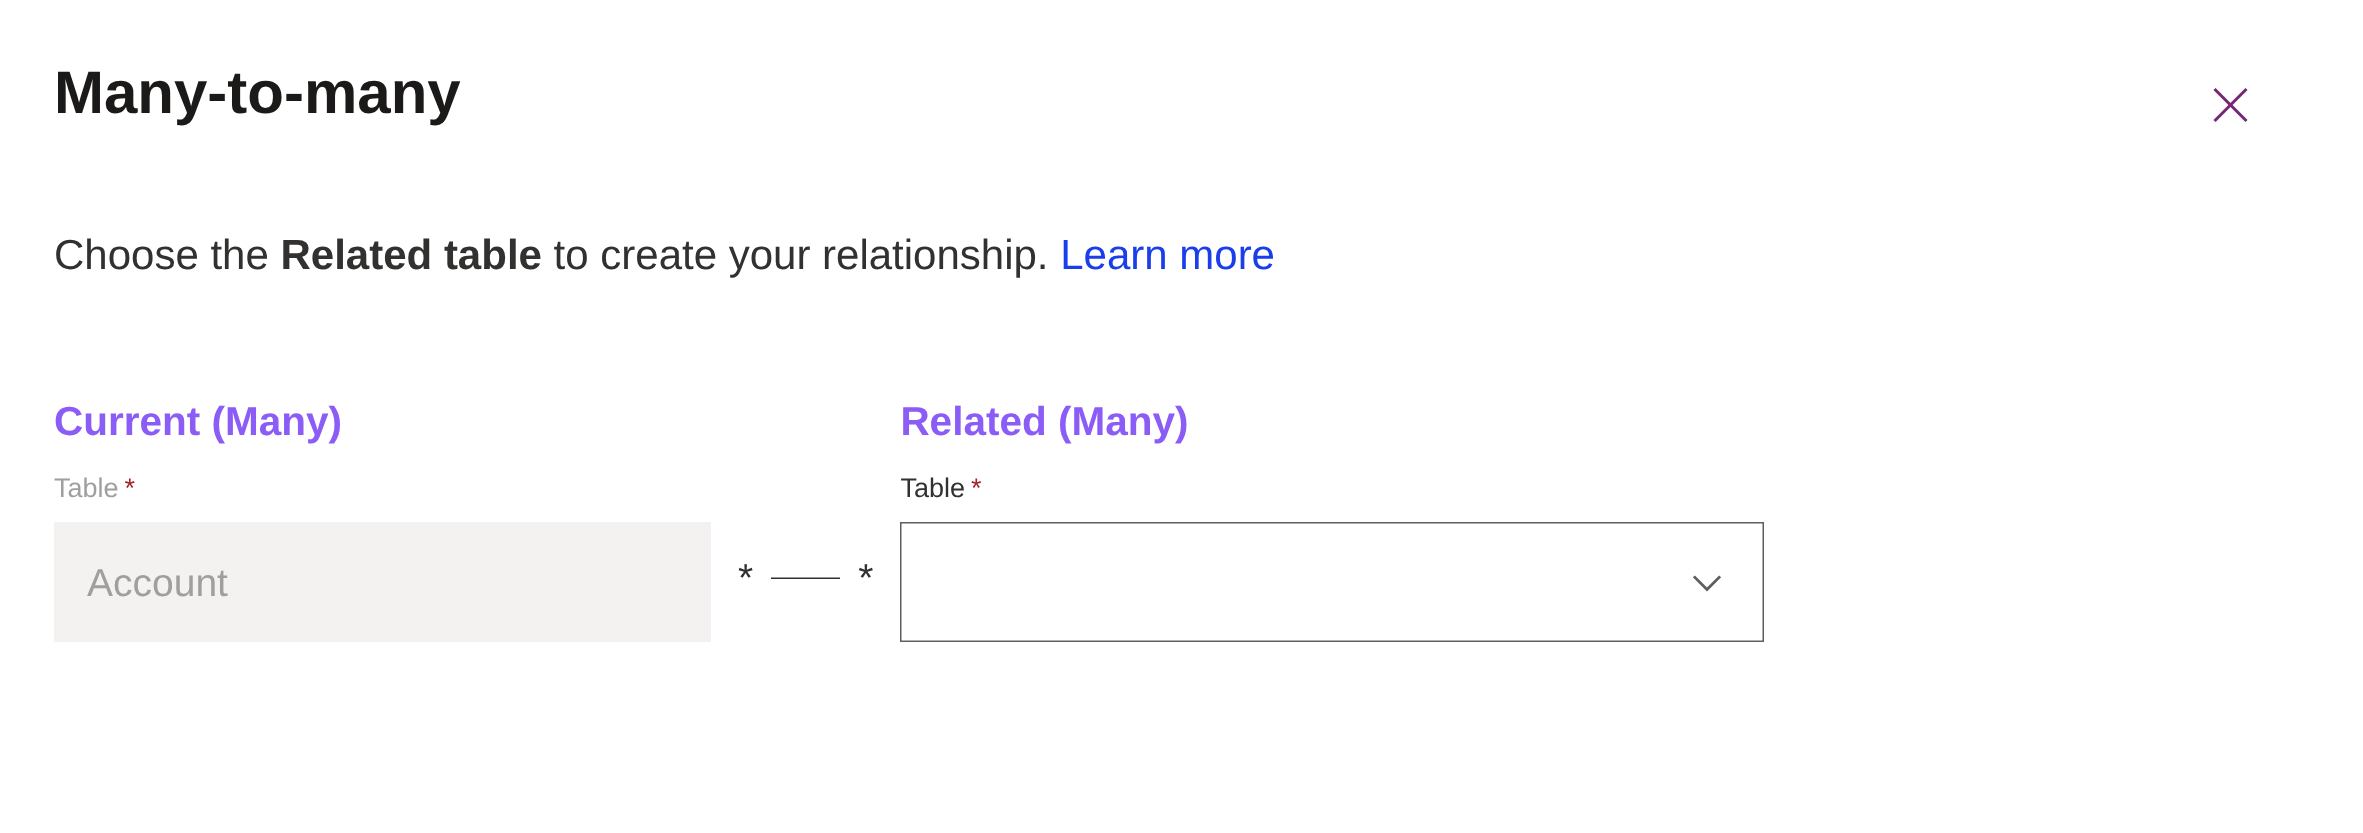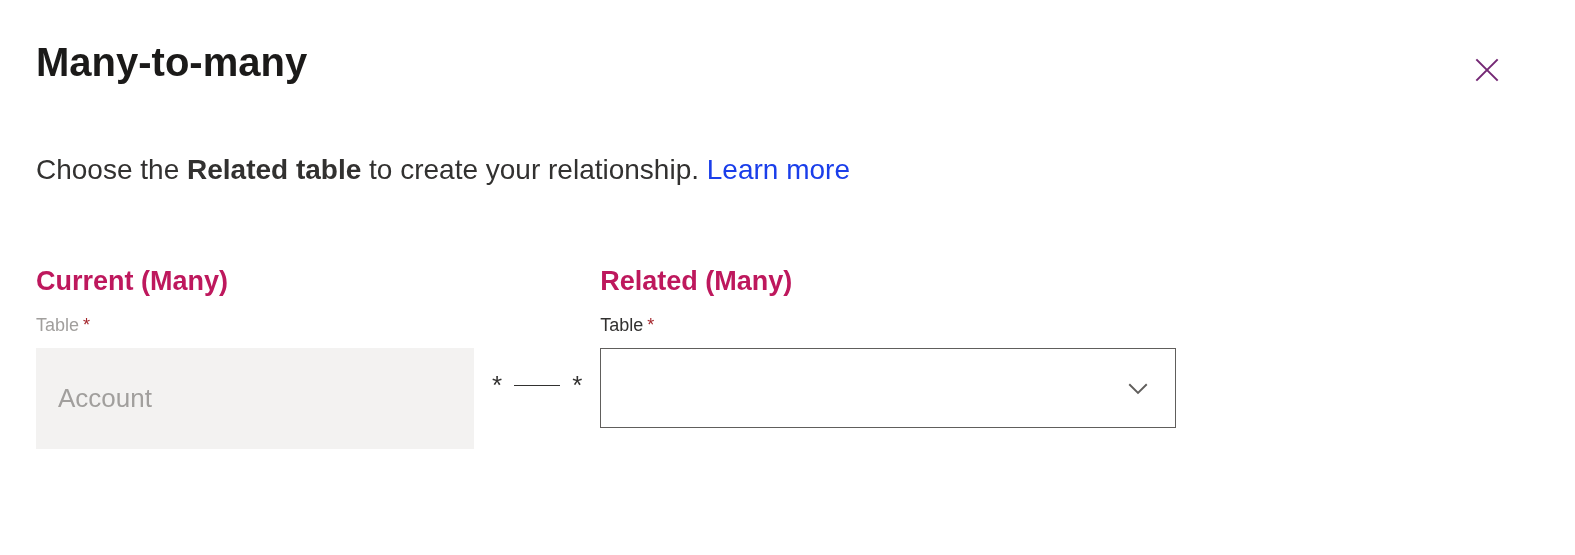--- a/index.html
+++ b/index.html
@@ -64,21 +64,21 @@
     .field-group.left {
       width: 438px;
     }
     .field-group.right {
       width: 576px;
       justify-content: center;
     }
     .group-label {
       font-size: 27px;
       font-weight: 600;
-      color: #be185d;
+      color: #8b5cf6;
       margin-bottom: 18px;
     }
     .input-label {
       font-size: 18px;
       font-weight: 400;
       margin-bottom: 12px;
     }
     .input-label.disabled {
       color: #a19f9d;
     }
@@ -89,21 +89,21 @@
       color: #a4262c;
       margin-left: 4px;
     }
     .readonly-field {
       background: #f3f2f1;
       border: none;
       padding: 20px 22px;
       font-size: 26px;
       color: #a19f9d;
       width: 100%;
-      height: 101px;
+      height: 80px;
       display: flex;
       align-items: center;
     }
     .select-field {
       background: #ffffff;
       border: 1px solid #605e5c;
       padding: 0 22px;
       font-size: 26px;
       color: #323130;
       width: 100%;

